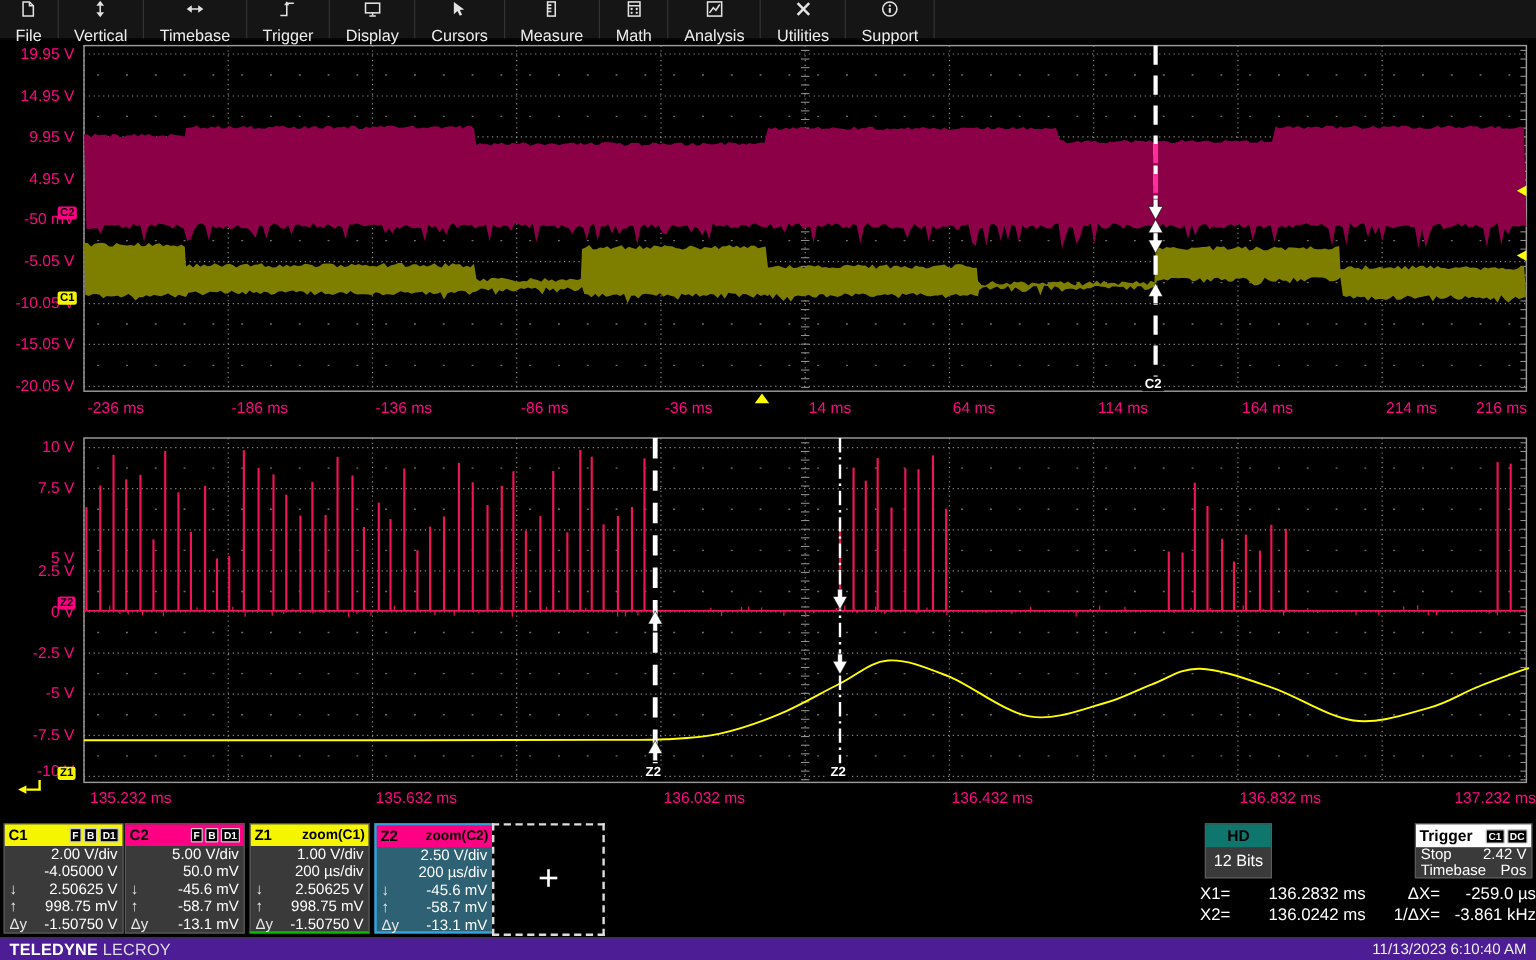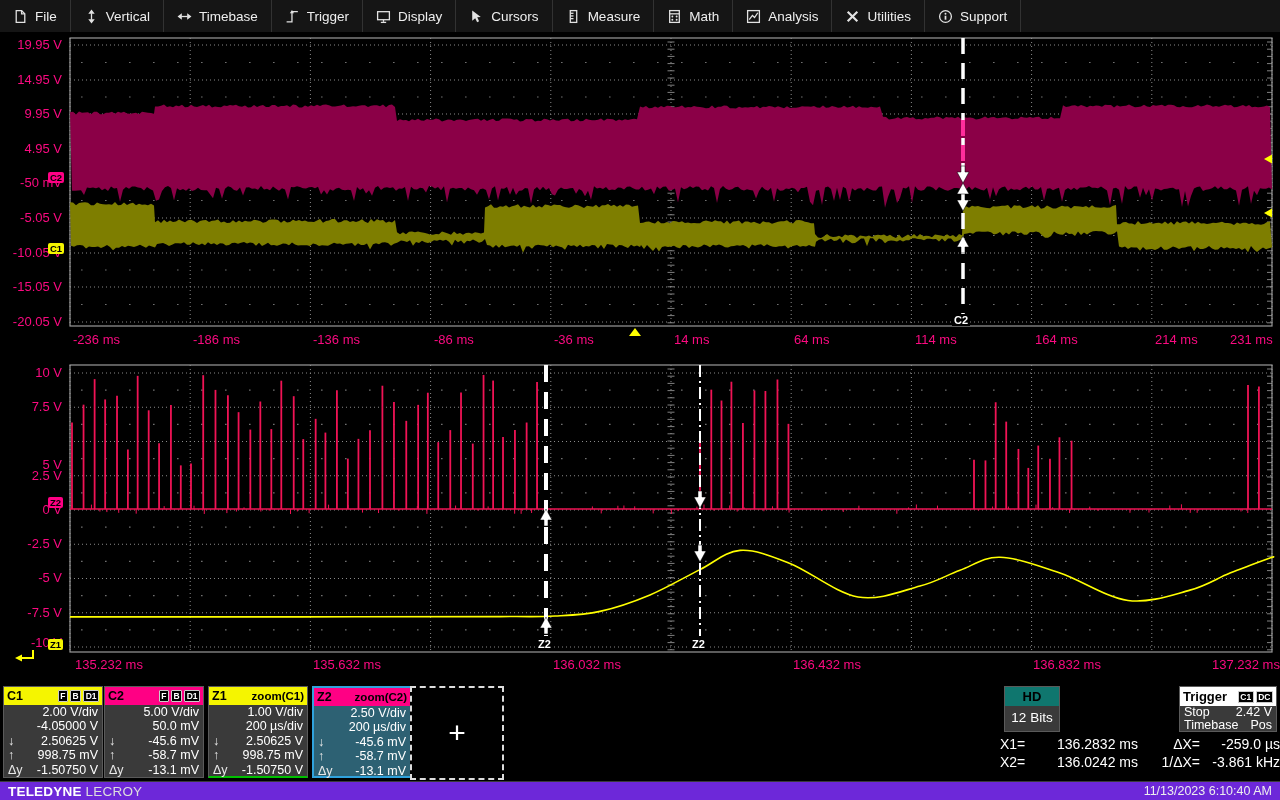--- a/index.html
+++ b/index.html
@@ -2,21 +2,21 @@
 <html><head>
 <meta charset="utf-8">
 <style>
   html,body{margin:0;padding:0;background:#000;}
   #screen{position:relative;width:1280px;height:800px;background:#000;overflow:hidden;
           font-family:"Liberation Sans",sans-serif;-webkit-font-smoothing:antialiased;}
   
   .menubar{position:absolute;left:0;top:0;width:1280px;height:32px;background:#151515;
            display:flex;align-items:stretch;border-bottom:1px solid #000;z-index:20;}
   .mi{display:flex;align-items:center;gap:7px;padding:0 13px;color:#eee;font-size:13.5px;
-      border-right:1px solid #323232;cursor:default;}
+      border-right:1px solid #323232;cursor:default;flex-direction:column;}
   .mi .ic{width:15px;height:15px;flex:0 0 auto;}
   .ic path,.ic rect,.ic line,.ic circle,.ic polyline{stroke:#e2e2e2;stroke-width:1.2;fill:none;}
   .ic .fil{fill:#e2e2e2;stroke:none;}
   
   .ylab{position:absolute;width:62px;text-align:right;font-size:13px;color:#fa0a80;z-index:6;}
   .xlab{position:absolute;font-size:13px;color:#fa0a80;white-space:nowrap;z-index:6;}
   .mark{position:absolute;font-size:9.5px;font-weight:bold;color:#000;padding:0 2px;line-height:11px;
         border-radius:2px;z-index:7;}
   .curlab{position:absolute;font-size:11px;font-weight:bold;color:#fff;background:#000;
           padding:0 2px;z-index:8;}
@@ -38,21 +38,21 @@
   
   .info{position:absolute;top:686px;height:46px;background:#3a3a3a;border:1px solid #5a5a5a;
         box-sizing:border-box;z-index:15;color:#fff;}
   .info-h{height:19px;display:flex;align-items:center;justify-content:space-between;
           padding:0 3px;color:#000;font-weight:bold;font-size:13px;box-sizing:border-box;}
   .irow{display:flex;justify-content:space-between;padding:0 4px;font-size:12.5px;line-height:13px;}
   .readout{position:absolute;left:1000px;top:735px;width:288px;color:#fff;font-size:14px;z-index:15;}
   .rrow{display:grid;grid-template-columns:36px 102px 62px 80px;line-height:18px;}
   .rrow .rv{text-align:right;}
   
-  .statusbar{position:absolute;left:0;top:781px;width:1280px;height:19px;background:#6d28d9;
+  .statusbar{position:absolute;left:0;top:781px;width:1280px;height:19px;background:#4c1d95;
              border-top:1px solid #3a3a3a;display:flex;align-items:center;
              justify-content:space-between;padding:0 8px;box-sizing:border-box;z-index:20;color:#fff;}
   .brand{font-size:13.5px;letter-spacing:0.2px;}
   .brand b{font-weight:bold;}
   .brand span{font-weight:normal;color:#ddd;margin-left:4px;}
   .dt{font-size:12.5px;color:#eee;}
   
   .plotov{position:absolute;z-index:9;background:transparent;}
   .curov{position:absolute;width:8px;z-index:10;background:transparent;}
   svg#wave-svg{position:absolute;left:0;top:0;z-index:4;}
@@ -725,21 +725,21 @@
     <div class="xlab" style="left: 73px; top: 332px;">-236 ms</div>
     <div class="xlab" style="left: 193px; top: 332px;">-186 ms</div>
     <div class="xlab" style="left: 313px; top: 332px;">-136 ms</div>
     <div class="xlab" style="left: 434px; top: 332px;">-86 ms</div>
     <div class="xlab" style="left: 554px; top: 332px;">-36 ms</div>
     <div class="xlab" style="left: 674px; top: 332px;">14 ms</div>
     <div class="xlab" style="left: 794px; top: 332px;">64 ms</div>
     <div class="xlab" style="left: 915px; top: 332px;">114 ms</div>
     <div class="xlab" style="left: 1035px; top: 332px;">164 ms</div>
     <div class="xlab" style="left: 1155px; top: 332px;">214 ms</div>
-    <div class="xlab" style="left: 1230px; top: 332px;">231 ms</div>
+    <div class="xlab" style="left: 1230px; top: 332px;">216 ms</div>
     <div class="xlab" style="left: 75px; top: 657px;">135.232 ms</div>
     <div class="xlab" style="left: 313px; top: 657px;">135.632 ms</div>
     <div class="xlab" style="left: 553px; top: 657px;">136.032 ms</div>
     <div class="xlab" style="left: 793px; top: 657px;">136.432 ms</div>
     <div class="xlab" style="left: 1033px; top: 657px;">136.832 ms</div>
     <div class="xlab" style="left: 1212px; top: 657px;">137.232 ms</div>
     <div class="mark" style="left: 48px; top: 172px; background: rgb(255, 0, 132);">C2</div>
     <div class="mark" style="left: 48px; top: 243px; background: rgb(245, 245, 0);">C1</div>
     <div class="mark" style="left: 48px; top: 497px; background: rgb(255, 0, 132);">Z2</div>
     <div class="mark" style="left: 48px; top: 639px; background: rgb(245, 245, 0);">Z1</div>

